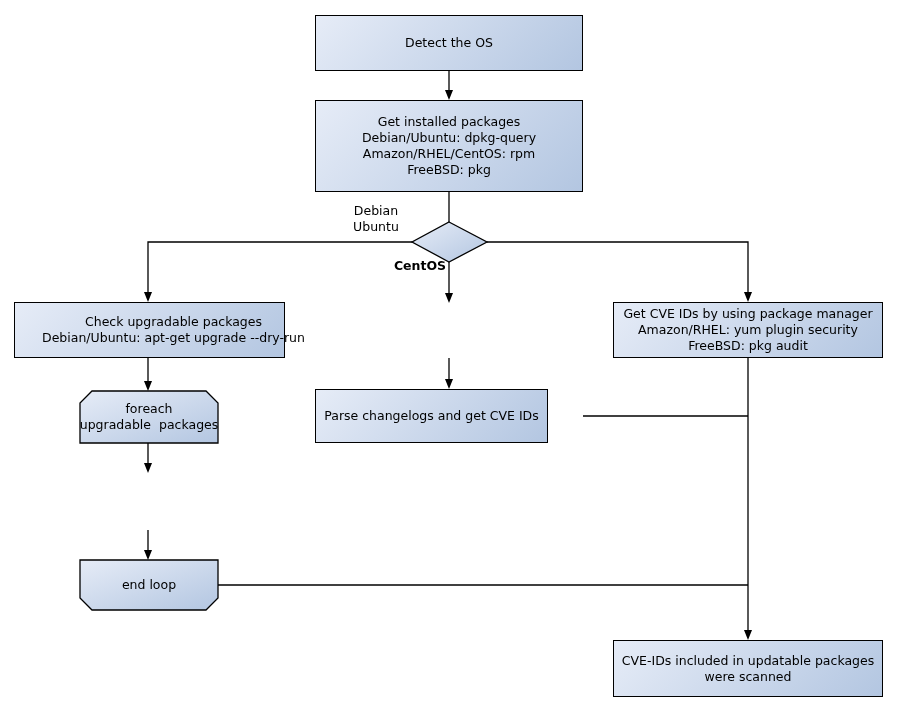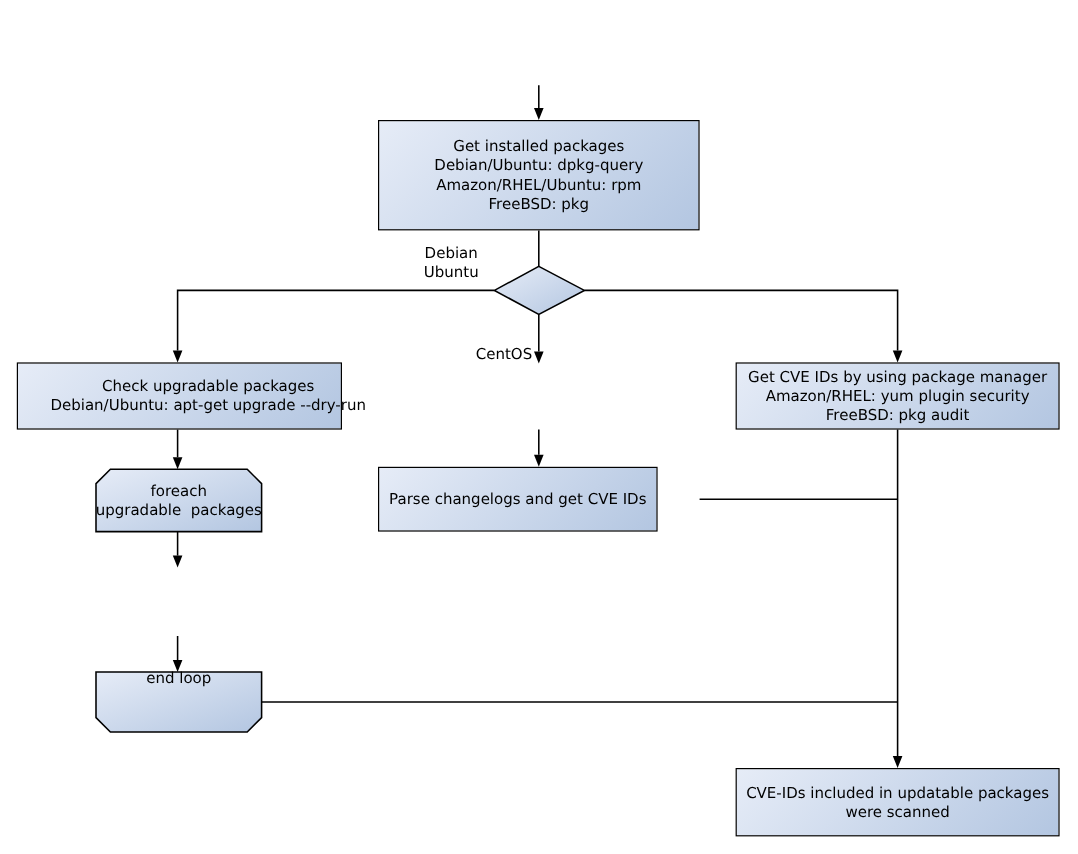--- a/index.html
+++ b/index.html
@@ -80,25 +80,28 @@
     <path class="edge" d="M583,416 H748"></path>
 
     <path class="edge" d="M748,358 V630"></path>
     <polygon class="arrowhead" points="744,630 752,630 748,640"></polygon>
 
     <polygon class="shape-outline" points="449,222 487,242 449,262 412,242"></polygon>
     <polygon class="shape-outline" points="92,391 206,391 218,403 218,443 80,443 80,403"></polygon>
     <polygon class="shape-outline" points="80,560 218,560 218,598 206,610 92,610 80,598"></polygon>
   </svg>
 
+  <div class="node" style="left:315px;top:15px;width:268px;height:56px;">
+    <span class="node-label">Detect the OS</span>
+  </div>
 
   <div class="node" style="left:315px;top:100px;width:268px;height:92px;">
     <span class="node-label">Get installed packages
 Debian/Ubuntu: dpkg-query
-Amazon/RHEL/Ubuntu: rpm
+Amazon/RHEL/CentOS: rpm
 FreeBSD: pkg</span>
   </div>
 
   <div class="node" style="left:14px;top:302px;width:271px;height:56px;padding-left:48px;">
     <span class="node-label">Check upgradable packages
 Debian/Ubuntu: apt-get upgrade --dry-run</span>
   </div>
 
 
 
@@ -115,23 +118,23 @@
   <div class="node" style="left:613px;top:640px;width:270px;height:57px;">
     <span class="node-label">CVE-IDs included in updatable packages
 were scanned</span>
   </div>
 
   <div class="shape-label" style="left:80px;top:391px;width:138px;height:52px;justify-content:center;">
     <span class="node-label">foreach
 upgradable  packages</span>
   </div>
 
-  <div class="shape-label" style="left:80px;top:540px;width:138px;height:50px;">
+  <div class="shape-label" style="left:80px;top:560px;width:138px;height:50px;">
     <span class="node-label">end loop</span>
   </div>
 
   <div class="edge-label" style="left:336px;top:203px;width:80px;">Debian
 Ubuntu</div>
 
 
-  <div class="edge-label" style="left:380px;top:287px;width:80px;">CentOS</div>
+  <div class="edge-label" style="left:380px;top:258px;width:80px;font-weight:bold;">CentOS</div>
 
 </div>
 
 </body></html>

